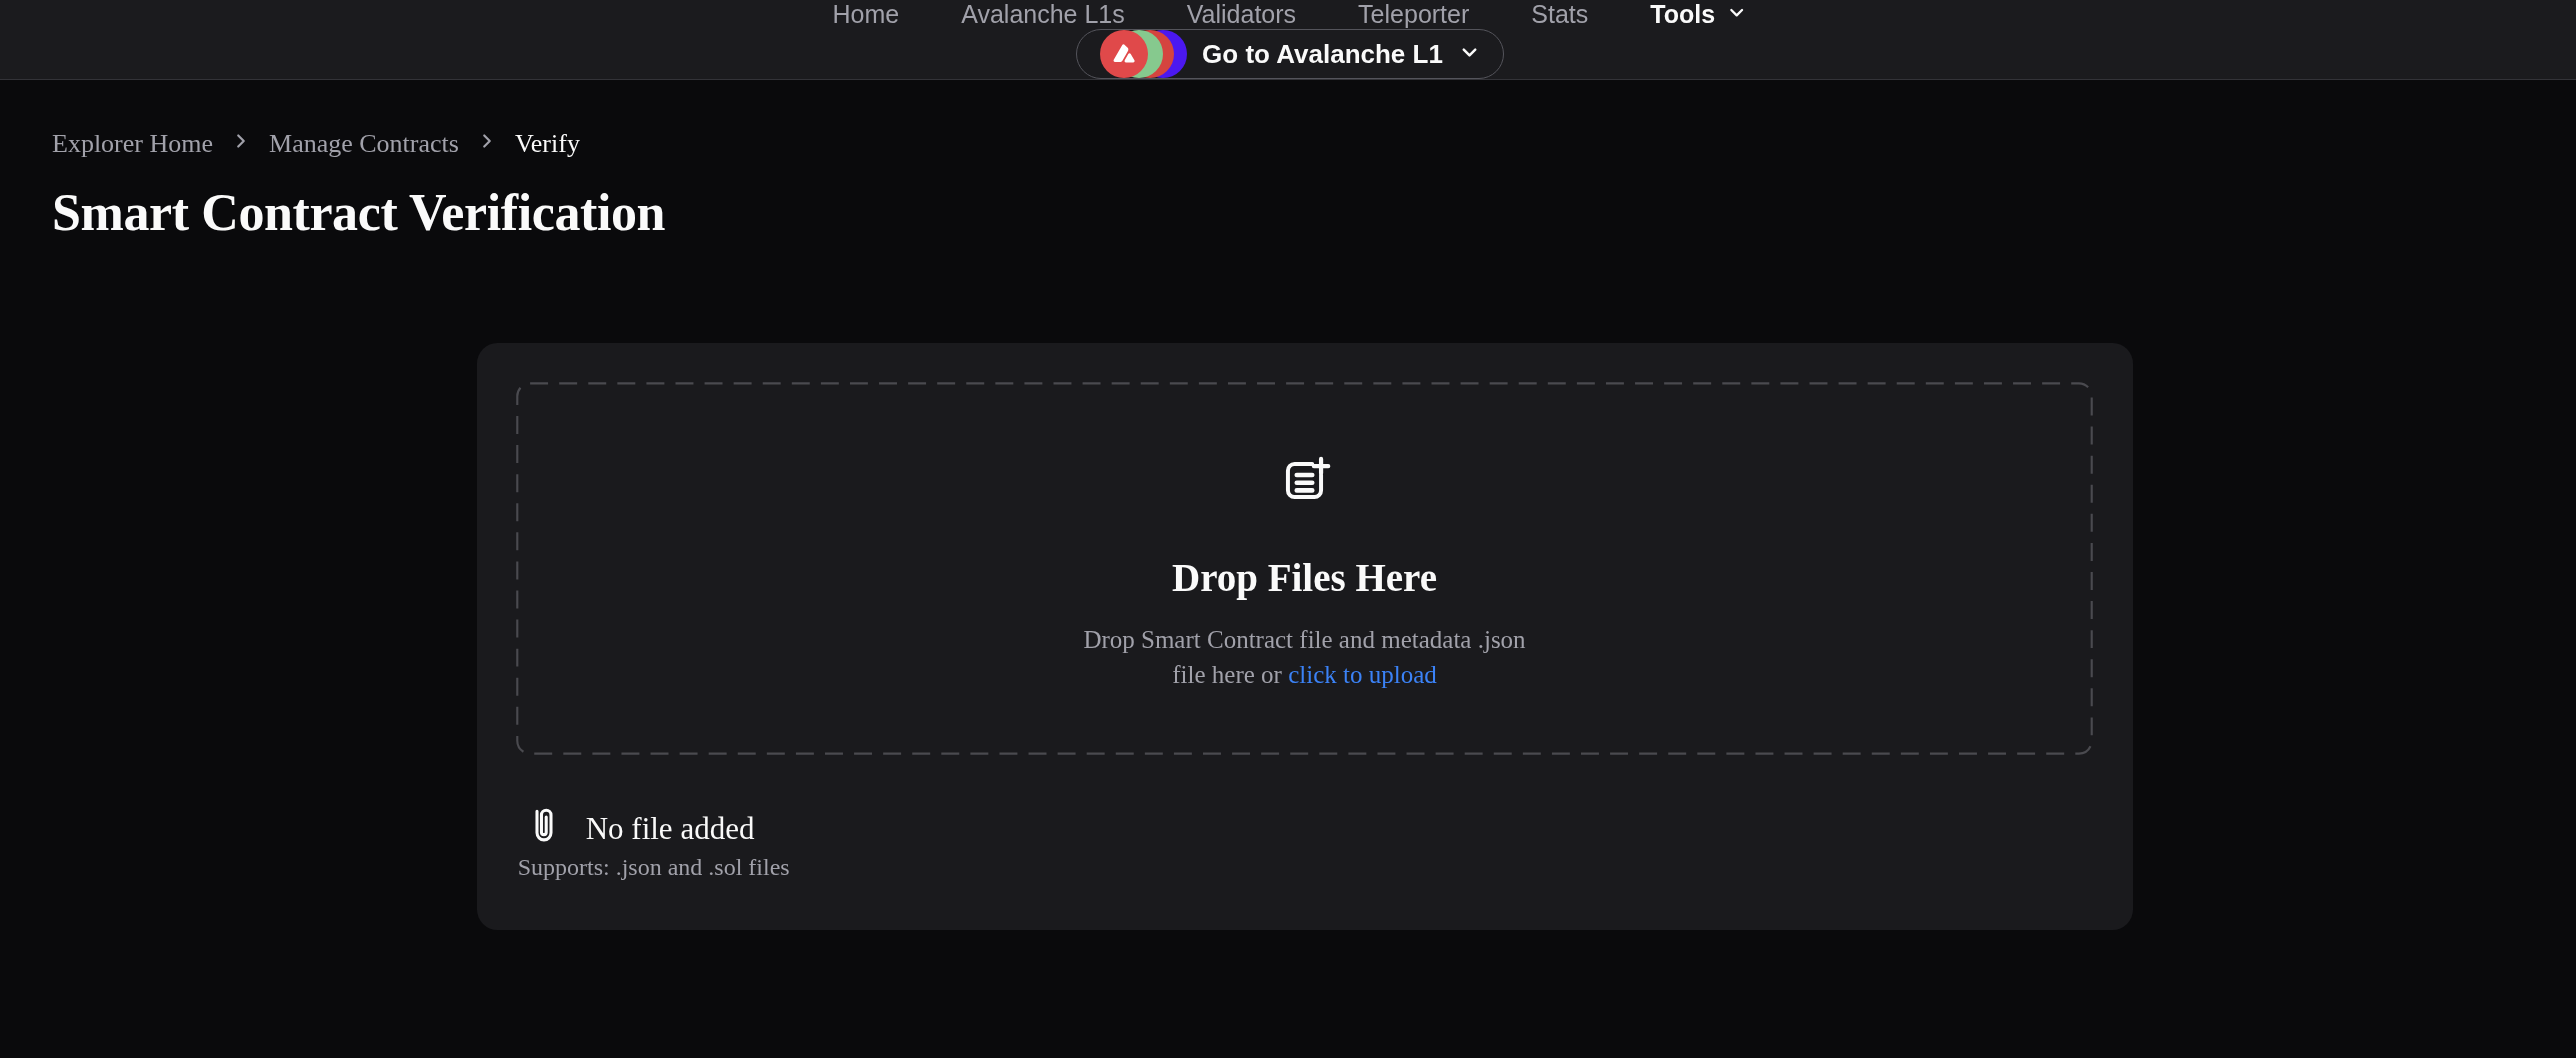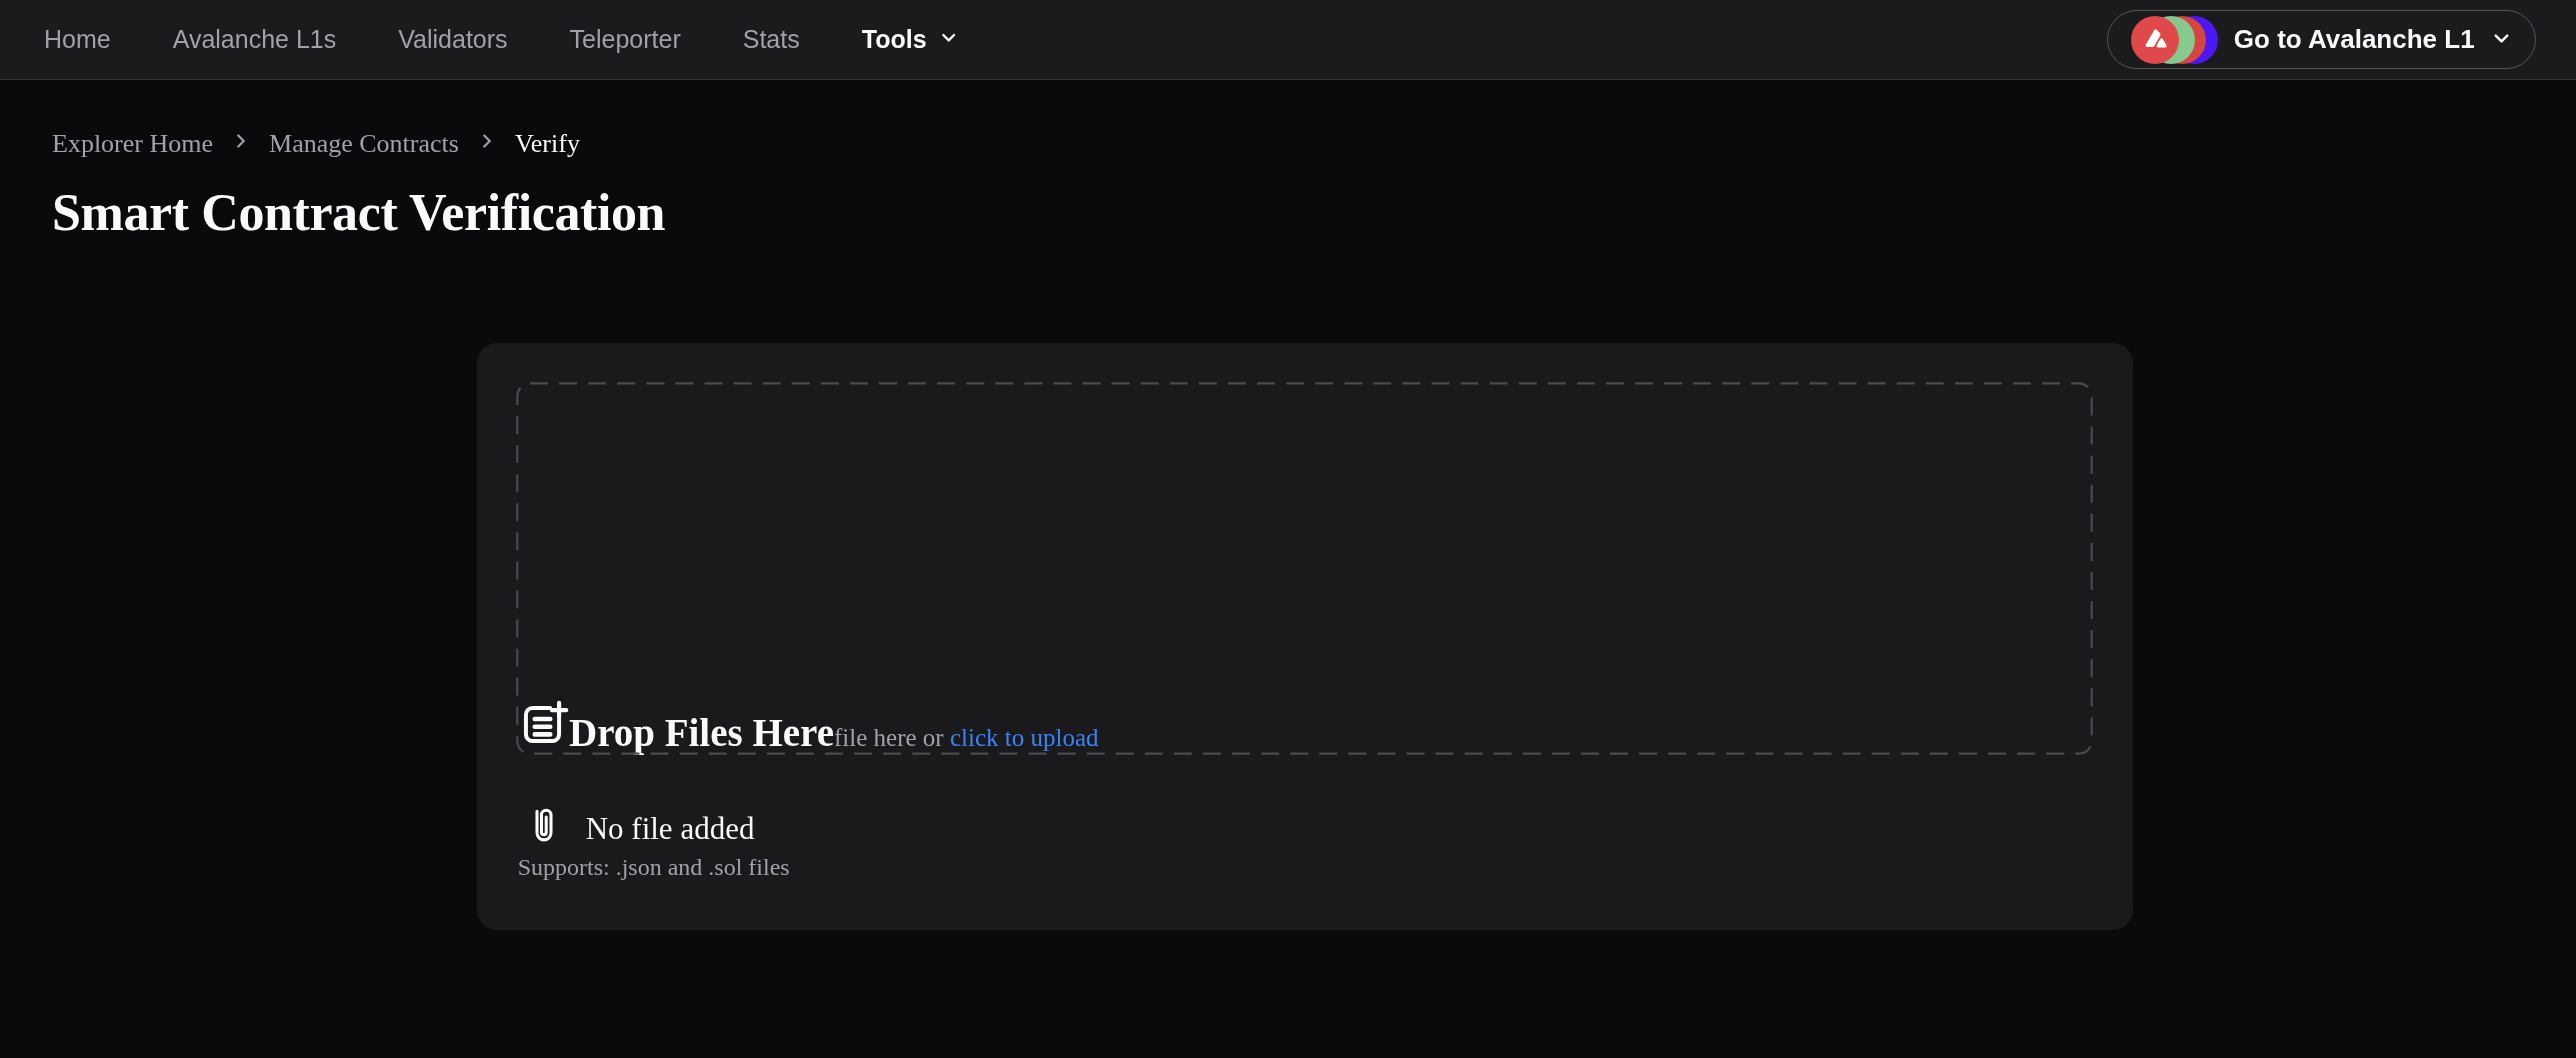--- a/index.html
+++ b/index.html
@@ -12,20 +12,21 @@
   }
 
   
   .navbar {
     height: 80px;
     background: #1b1b1e;
     border-bottom: 1.7px solid #333338;
     display: flex;
     align-items: center;
     padding: 0 40px 0 44px;
+    flex-direction: column;
   }
   .nav-links {
     display: flex;
     align-items: center;
     gap: 62px;
     flex: 1;
   }
   .nav-link {
     font-size: 25px;
     color: #a1a1aa;
@@ -114,22 +115,22 @@
     border-radius: 20.5px;
     padding: 39px;
   }
   .dropzone {
     position: relative;
     width: 1577px;
     height: 373px;
     border-radius: 13.7px;
     cursor: pointer;
     display: flex;
-    flex-direction: row;
-    align-items: flex-end;
+    flex-direction: column;
+    align-items: center;
   }
   .dropzone .dash-border {
     position: absolute;
     inset: 0;
     pointer-events: none;
   }
   .dz-icon { margin-top: 72px; }
   .dz-heading {
     margin-top: 44px;
     font-size: 39px;
@@ -230,21 +231,21 @@
       </svg>
       <div class="dz-icon">
         <svg width="53" height="53" viewBox="0 0 48 48" fill="none" stroke="#fafafa" stroke-width="3.6" stroke-linecap="round" stroke-linejoin="round">
           <path d="M31 9 H15 a6 6 0 0 0 -6 6 v18 a6 6 0 0 0 6 6 h18 a6 6 0 0 0 6 -6 V19"></path>
           <path d="M17 19 h14 M17 26 h14 M17 33 h14" stroke-width="4.2"></path>
           <path d="M39 4.5 v13 M32.5 11 h13" stroke-width="3.8"></path>
         </svg>
       </div>
       <div class="dz-heading">Drop Files Here</div>
       <div class="dz-desc">
-        <br>
+        <span>Drop Smart Contract file and metadata .json</span><br>
         <span>file here or</span>
         <a class="upload-link">click to upload</a>
       </div>
     </div>
 
     <div class="file-row">
       <span>
         <svg width="28" height="47" viewBox="0 0 22 34" fill="none" stroke="#fafafa" stroke-width="2.4" stroke-linecap="round" stroke-linejoin="round">
           <path d="M5.5 5 v17 a5.5 5.5 0 0 0 11 0 V8 a3.75 3.75 0 0 0 -7.5 0 v13.5 a1.875 1.875 0 0 0 3.75 0 V9.5"></path>
         </svg>

